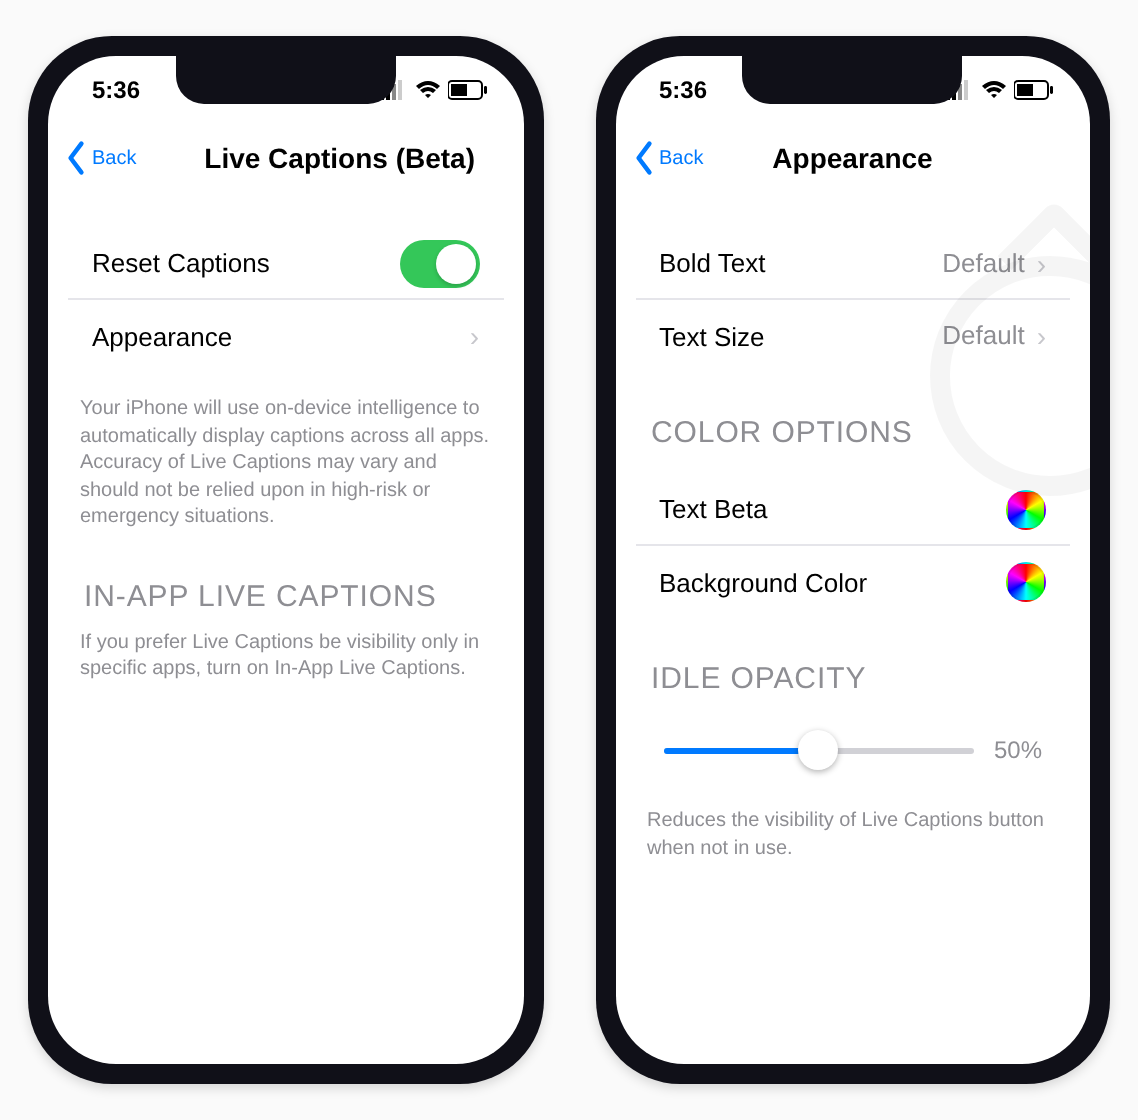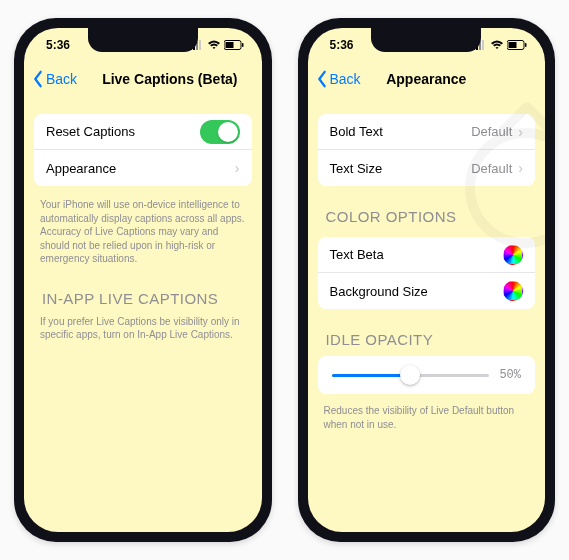--- a/index.html
+++ b/index.html
@@ -17,21 +17,21 @@
     height: 524px;
     background: #101018;
     border-radius: 42px;
     padding: 10px;
     position: relative;
     box-shadow: 0 2px 6px rgba(0,0,0,0.15);
   }
   .screen {
     width: 100%;
     height: 100%;
-    background: #fef9c3;
+    background: #ffffff;
     border-radius: 34px;
     overflow: hidden;
     position: relative;
   }
   .notch {
     position: absolute;
     top: 0;
     left: 50%;
     transform: translateX(-50%);
     width: 110px;
@@ -57,21 +57,21 @@
     height: 34px;
     display: flex;
     align-items: center;
     padding: 0 8px;
     position: relative;
   }
   .back-btn {
     display: flex;
     align-items: center;
     color: #007aff;
-    font-size: 14px;
+    font-size: 10px;
     cursor: pointer;
   }
   .back-btn svg { width: 12px; height: 18px; margin-right: 2px; }
   .nav-title {
     position: absolute;
     left: 50%;
     top: 50%;
     transform: translate(-50%, -50%);
     font-weight: 600;
     font-size: 14px;
@@ -90,21 +90,21 @@
     min-height: 36px;
     padding: 0 12px;
     display: flex;
     align-items: center;
     justify-content: space-between;
     border-bottom: 1px solid #e5e5ea;
     font-size: 13px;
     color: #000;
   }
   .row:last-child { border-bottom: none; }
-  .row-right { display: flex; align-items: center; gap: 6px; color: #8e8e93; font-size: 13px; }
+  .row-right { display: flex; gap: 6px; color: #8e8e93; font-size: 13px; }
   .chev { color: #c7c7cc; font-size: 14px; }
   .toggle {
     width: 40px; height: 24px; background: #34c759; border-radius: 12px; position: relative;
   }
   .toggle .knob {
     width: 20px; height: 20px; background: #fff; border-radius: 50%;
     position: absolute; top: 2px; right: 2px;
     box-shadow: 0 1px 2px rgba(0,0,0,0.2);
   }
   .footer-text {
@@ -133,21 +133,20 @@
   .slider-row {
     padding: 12px 14px;
     display: flex;
     align-items: center;
     gap: 10px;
     font-size: 12px;
     color: #8e8e93;
     background: #fff;
     border-radius: 8px;
     margin: 4px 10px 6px;
-    font-family: Liberation Mono, monospace;
   }
   .slider-track {
     flex: 1;
     height: 3px;
     background: #d1d1d6;
     border-radius: 2px;
     position: relative;
   }
   .slider-fill {
     height: 100%;
@@ -291,29 +290,29 @@
         </div>
       </div>
 
       <div class="section-header">COLOR OPTIONS</div>
       <div class="list-group">
         <div class="row">
           <span>Text Beta</span>
           <span class="color-swatch"></span>
         </div>
         <div class="row">
-          <span>Background Size</span>
+          <span>Background Color</span>
           <span class="color-swatch"></span>
         </div>
       </div>
 
       <div class="section-header">IDLE OPACITY</div>
       <div class="slider-row">
         <div class="slider-track">
           <div class="slider-fill"></div>
           <div class="slider-thumb"></div>
         </div>
         <span>50%</span>
       </div>
-      <div class="footer-text">Reduces the visibility of Live Default button when not in use.</div>
+      <div class="footer-text">Reduces the visibility of Live Captions button when not in use.</div>
     </div>
   </div>
 </div>
 
 </body></html>

